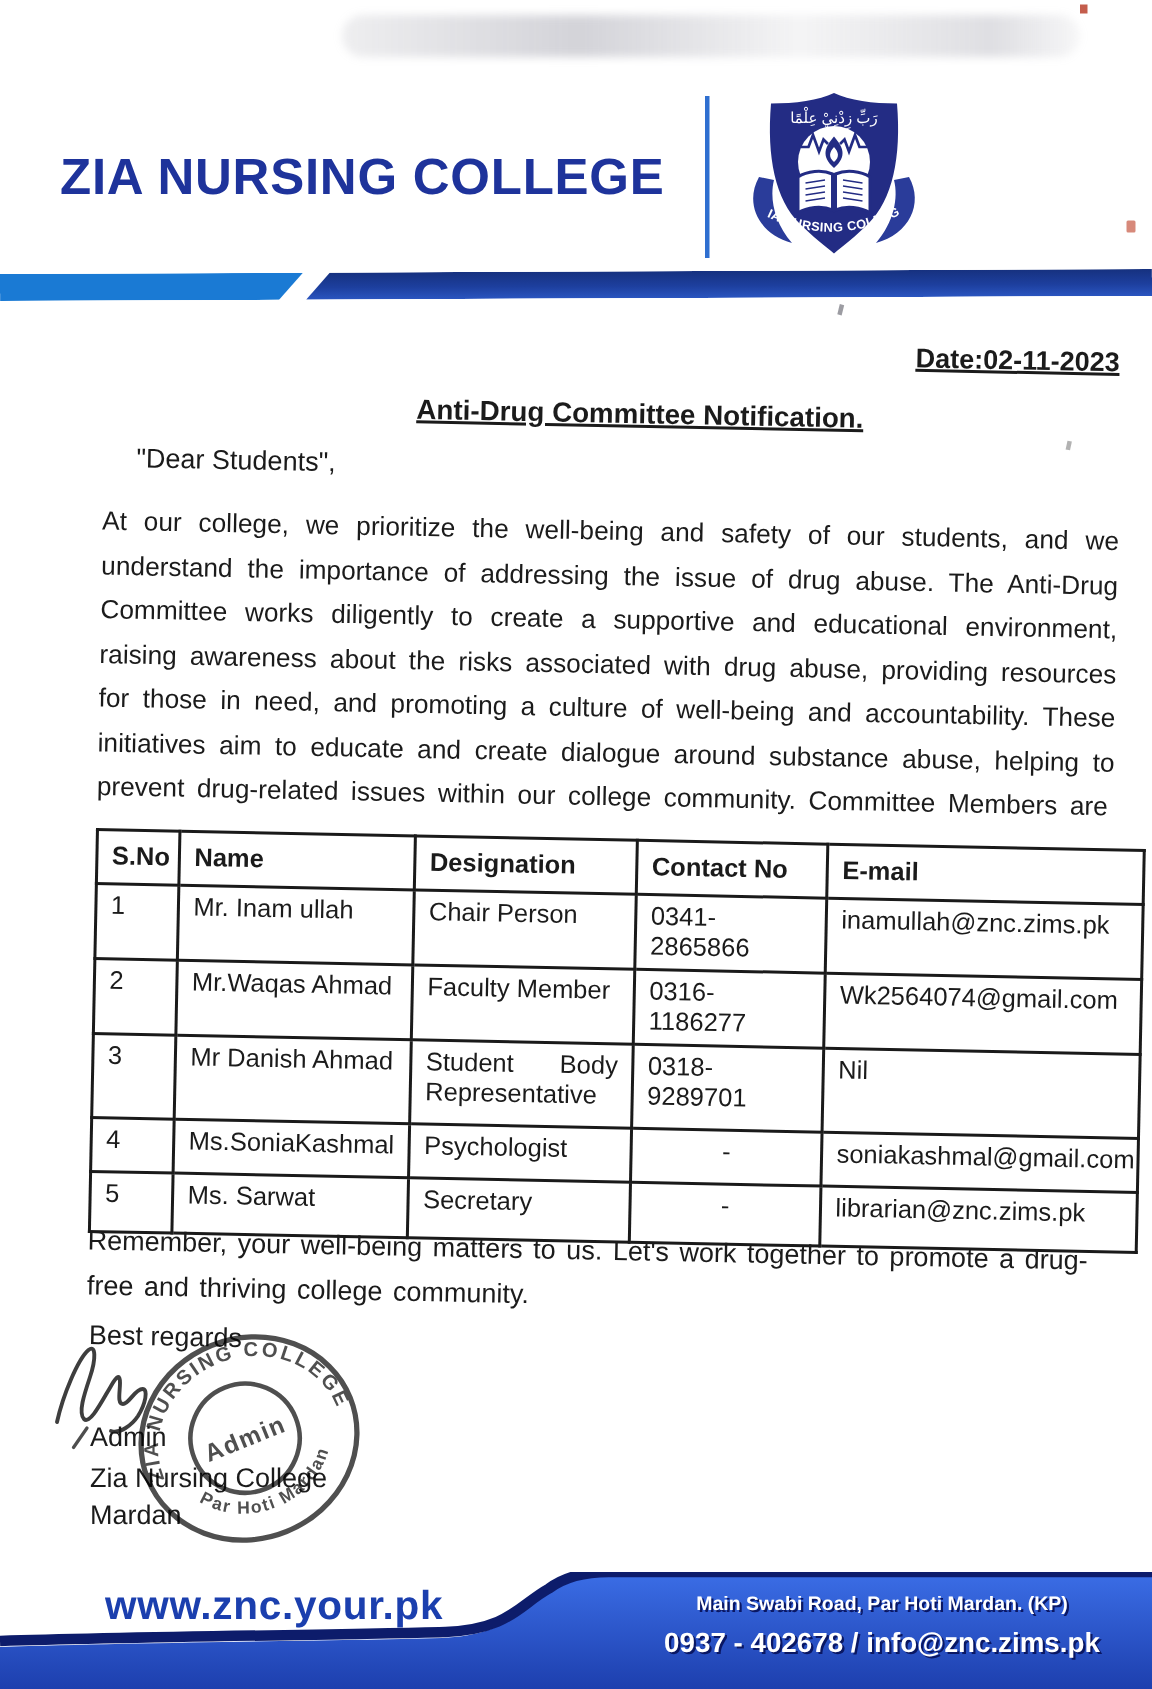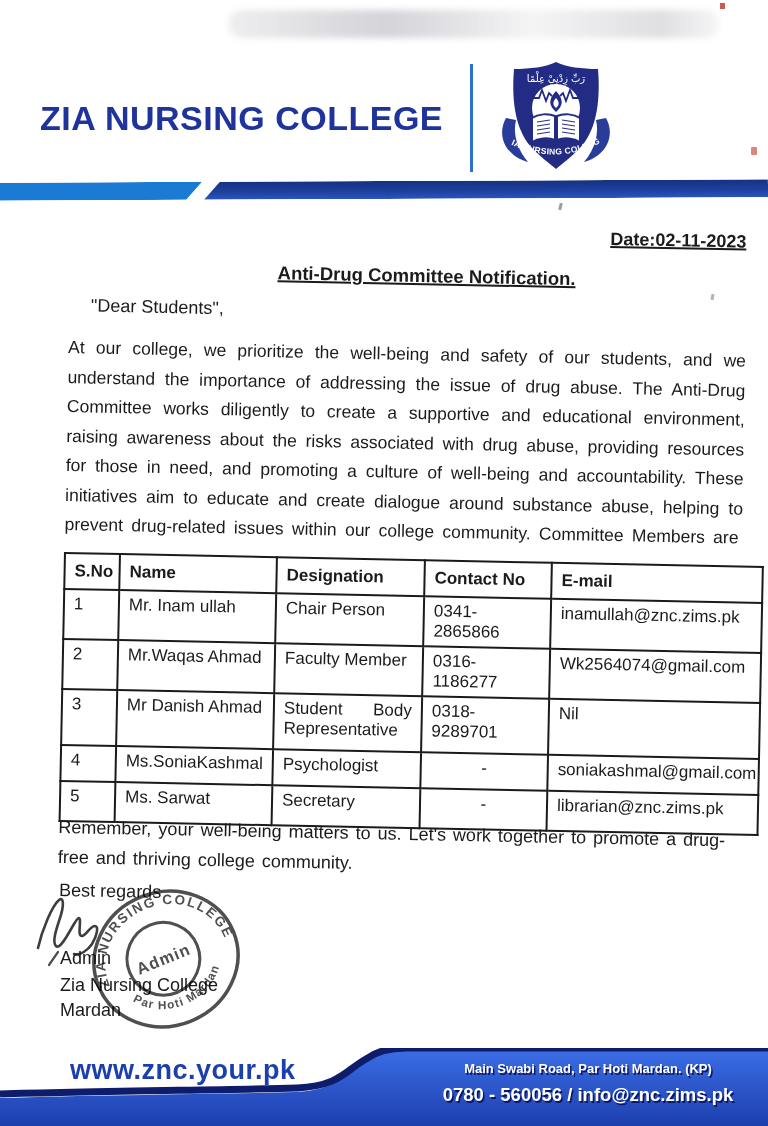--- a/index.html
+++ b/index.html
@@ -204,13 +204,13 @@
     <linearGradient id="gradBlue" x1="0" y1="0" x2="0" y2="1">
       <stop offset="0" stop-color="#3a6ce4"></stop>
       <stop offset="1" stop-color="#1d3fae"></stop>
     </linearGradient>
   </defs>
   <path d="M0,78 L0,50 C90,47 220,46 295,44 C338,42 344,26 364,14 C377,5 390,3 404,3 L768,3 L768,78 Z" fill="url(#gradBlue)"></path>
   <path d="M0,46 C95,43 225,42 297,40 C340,38 346,22 366,11 C378,2 392,0 406,0 L768,0" stroke="#0d1c6b" stroke-width="7" fill="none"></path>
 </svg>
 <div class="abs website">www.znc.your.pk</div>
 <div class="abs footer-line footer-addr">Main Swabi Road, Par Hoti Mardan. (KP)</div>
-<div class="abs footer-line footer-phone">0780 - 560056 / info@znc.zims.pk</div>
+<div class="abs footer-line footer-phone">0937 - 402678 / info@znc.zims.pk</div>
 
 </body></html>

